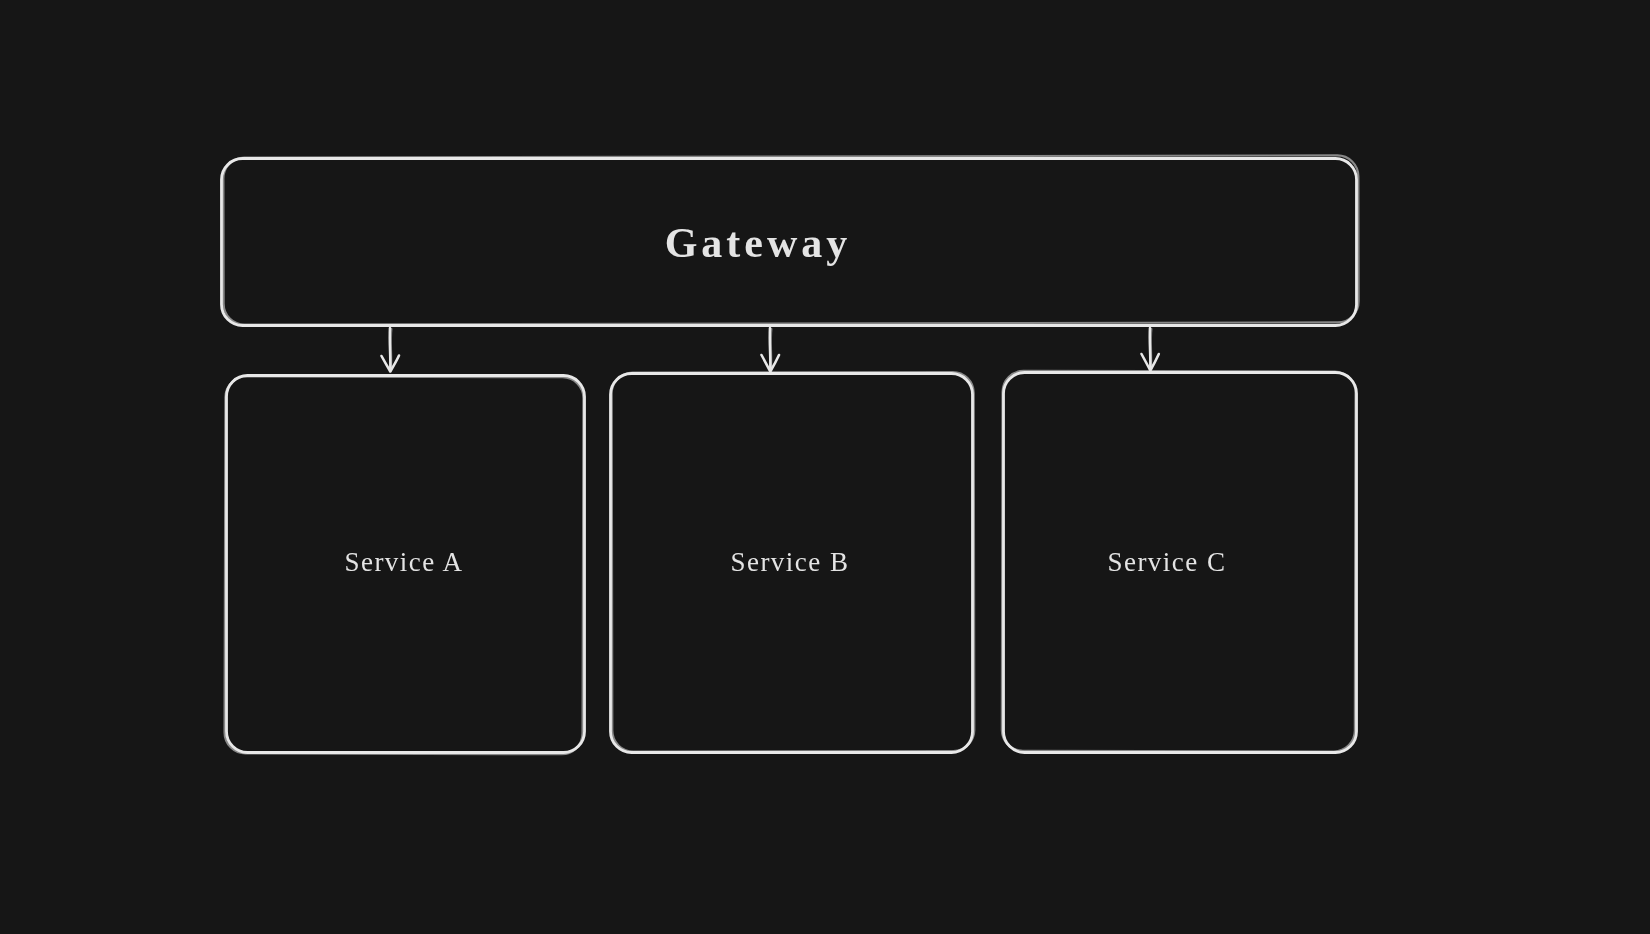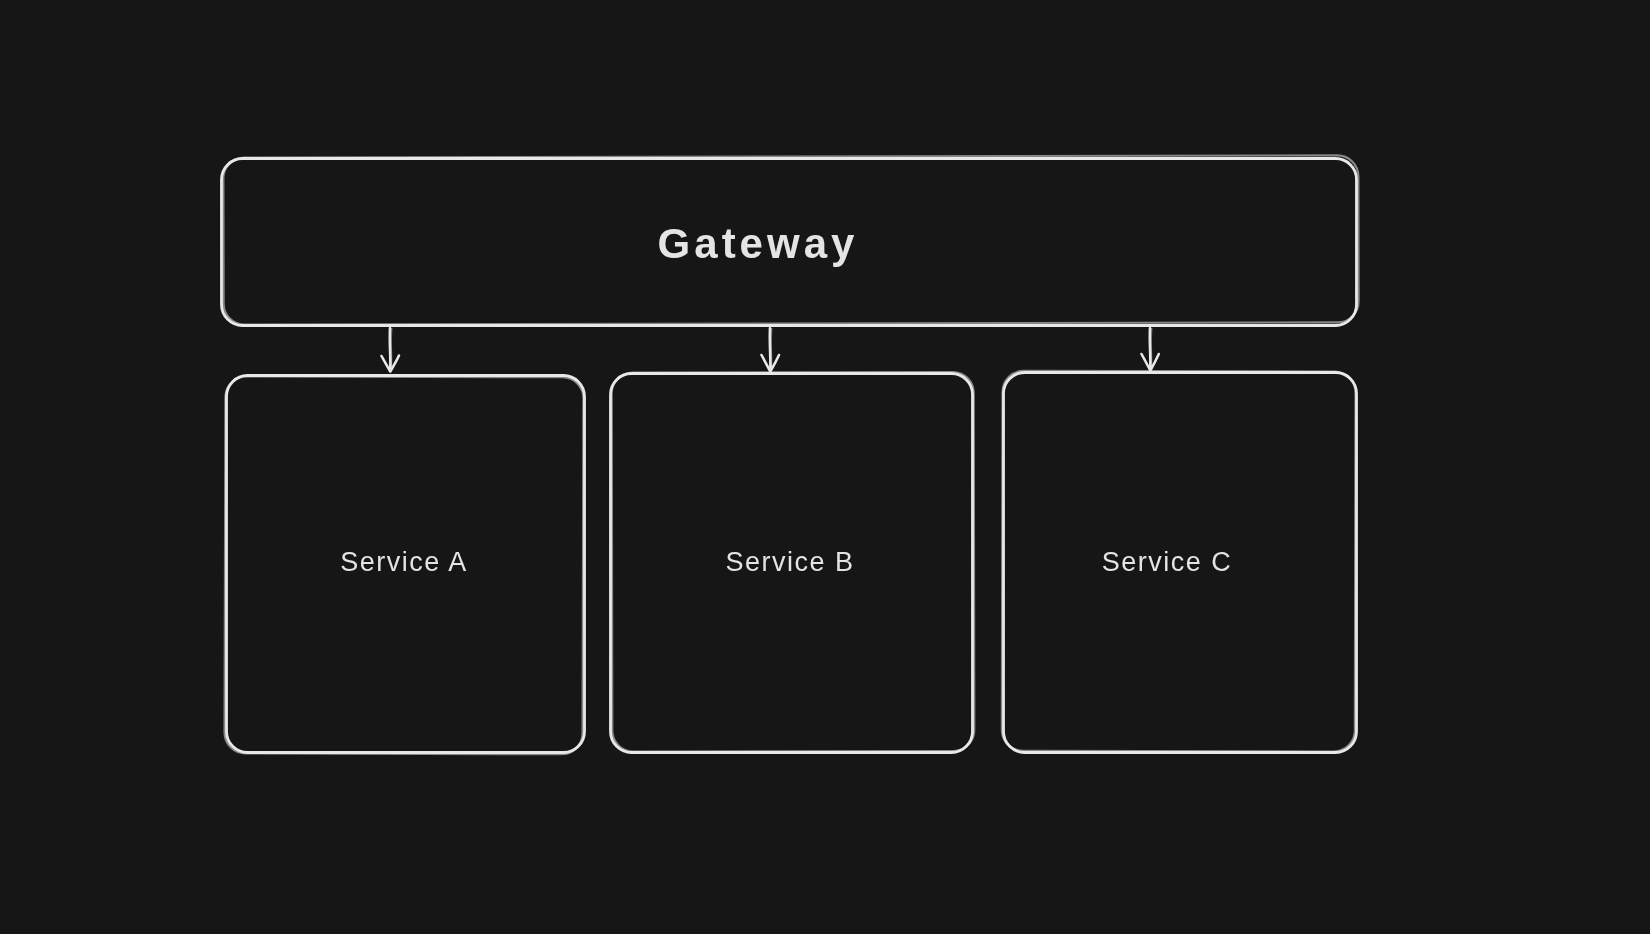--- a/index.html
+++ b/index.html
@@ -6,21 +6,21 @@
     --background-color:#161616;
     --stroke-color:#e8e8e8;
     --text-color:#e4e4e4;
   }
   html,body{margin:0;padding:0;background:var(--background-color);}
   .canvas-wrap{
     position:relative;
     width:1650px;height:934px;
     overflow:hidden;
     background:var(--background-color);
-    font-family:Liberation Sans, sans-serif;
+    font-family:Liberation Serif, serif;
   }
   svg{display:block;}
   .box{
     fill:none;
     stroke:var(--stroke-color);
     stroke-width:2.8;
     stroke-linecap:round;
   }
   .box.pass2{opacity:.55;stroke-width:2.2;}
   .edge{

